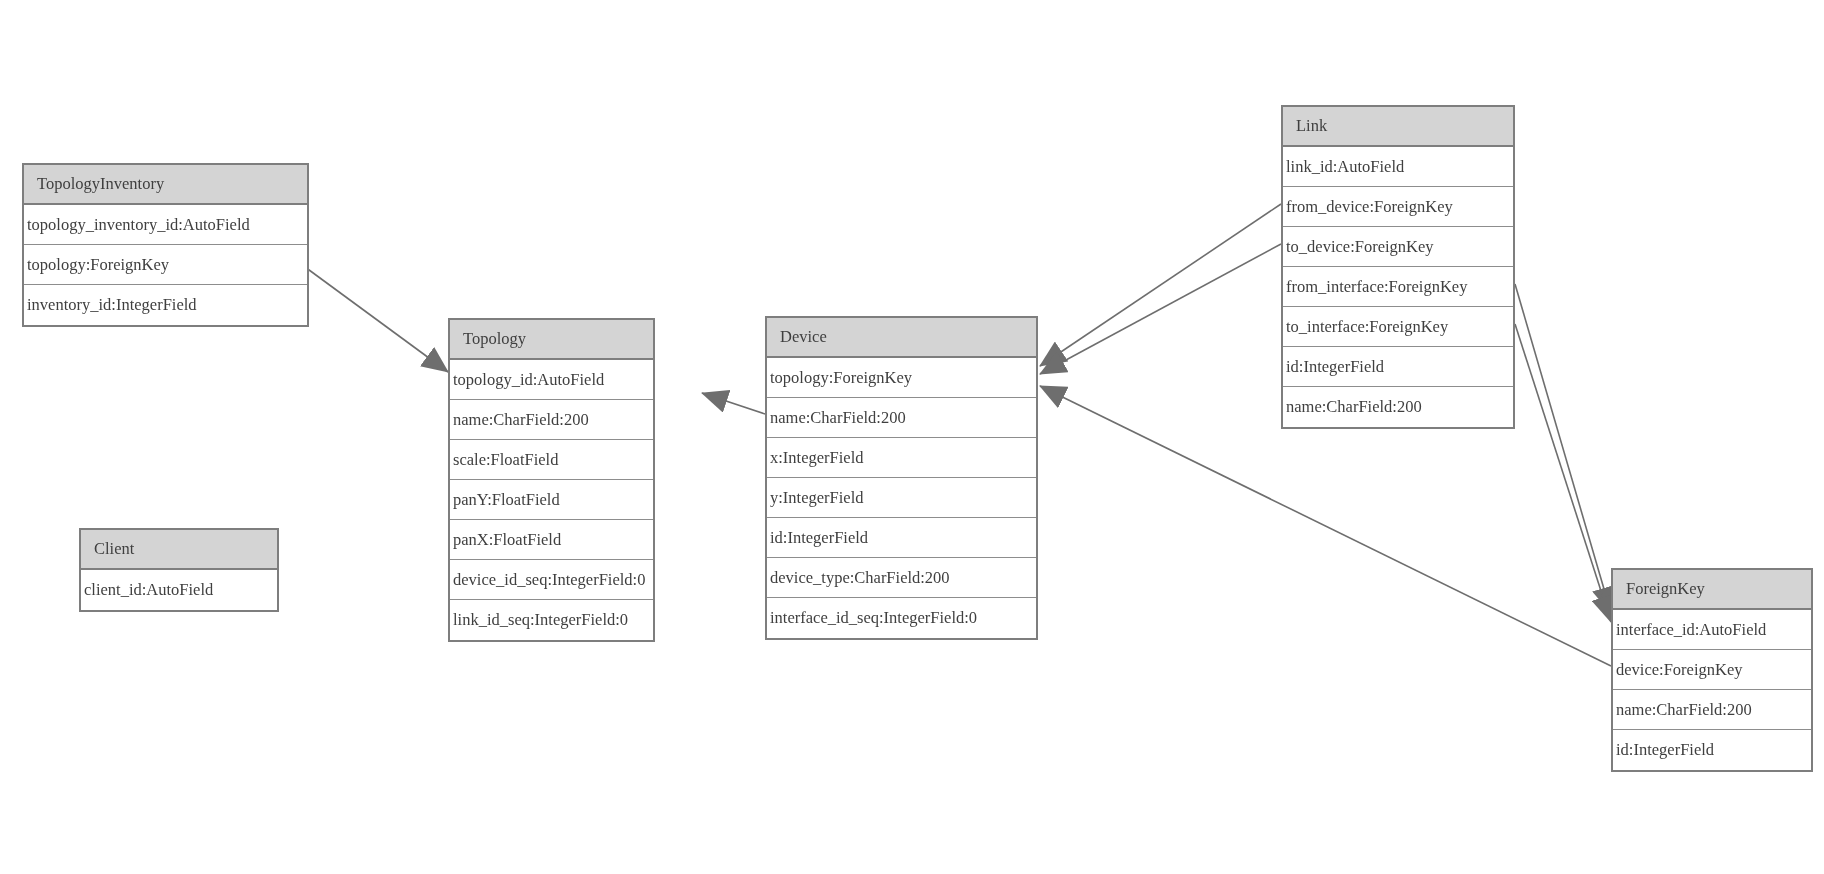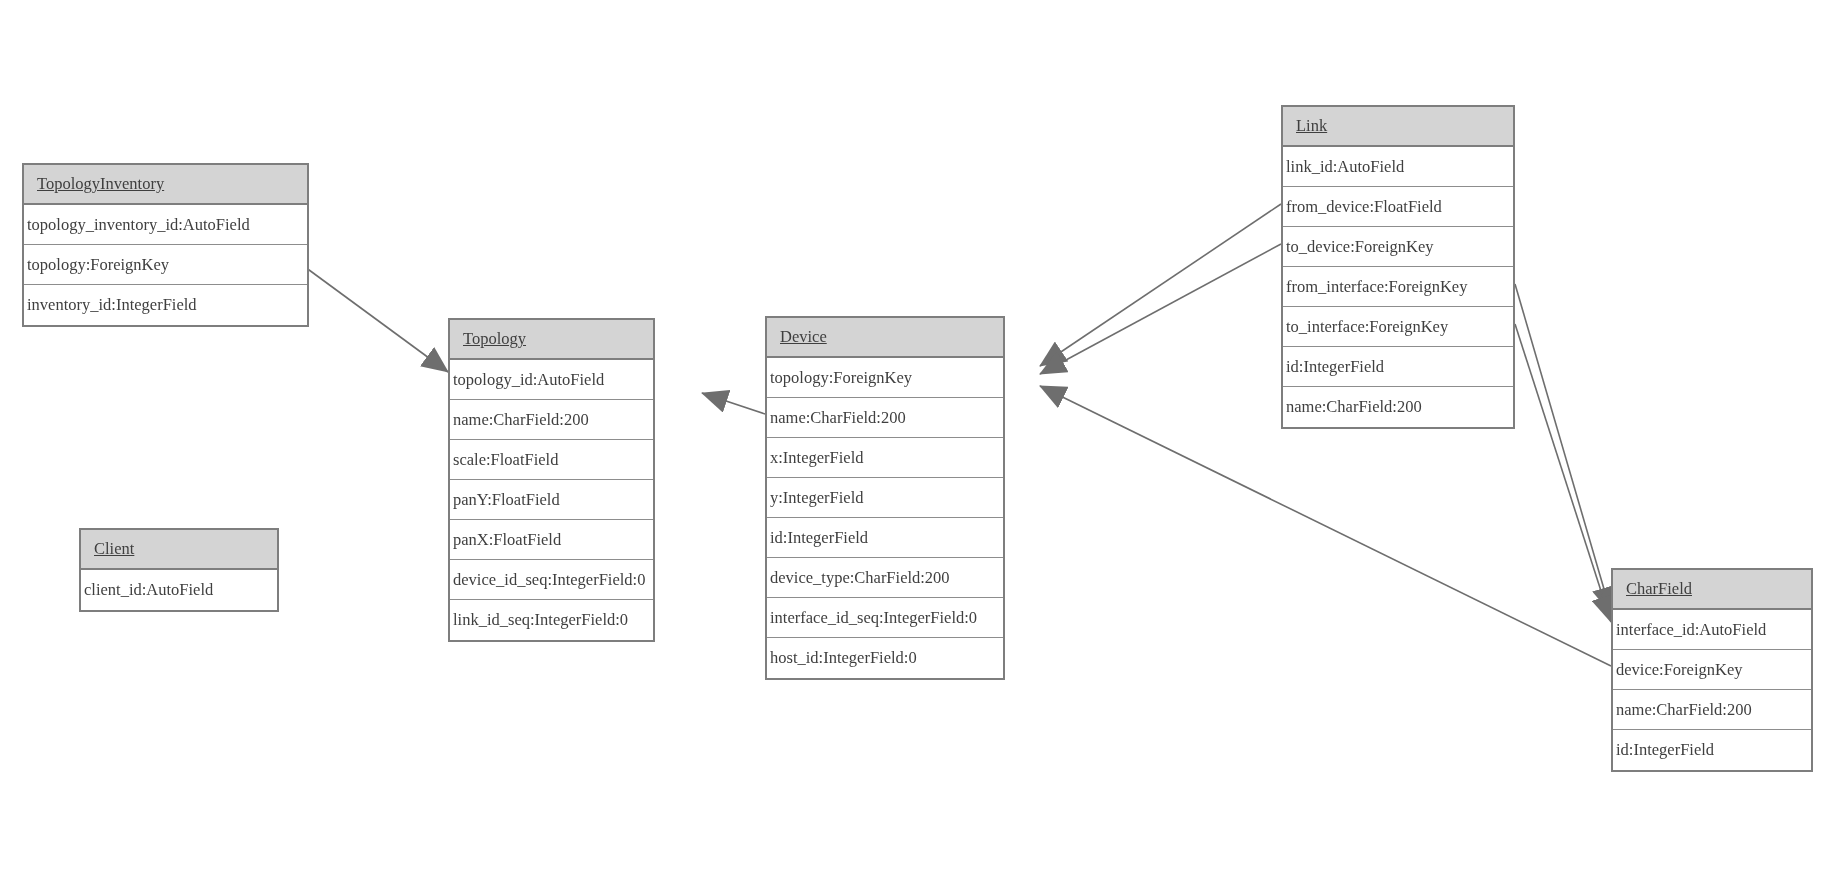--- a/index.html
+++ b/index.html
@@ -35,21 +35,20 @@
     height: 40px;
     background: #d4d4d4;
     border-bottom: 2px solid #7e7e7e;
     display: flex;
     align-items: center;
     padding-left: 13px;
     font-size: 16.5px;
     color: #3f3f3f;
     white-space: nowrap;
     overflow: hidden;
-    text-decoration: underline;
   }
   .entity-row {
     box-sizing: border-box;
     height: 40px;
     border-bottom: 1.5px solid #8d8d8d;
     display: flex;
     align-items: center;
     padding-left: 3px;
     font-size: 16.5px;
     background: #ffffff;
@@ -95,42 +94,41 @@
         <div class="entity-row">scale:FloatField</div>
         <div class="entity-row">panY:FloatField</div>
         <div class="entity-row">panX:FloatField</div>
         <div class="entity-row">device_id_seq:IntegerField:0</div>
         <div class="entity-row">link_id_seq:IntegerField:0</div>
       </div>
       <div class="entity" style="left: 79px; top: 528px; width: 200px;">
         <div class="entity-header">Client</div>
         <div class="entity-row">client_id:AutoField</div>
       </div>
-      <div class="entity" style="left: 765px; top: 316px; width: 240px;">
+      <div class="entity" style="left: 765px; top: 316px; width: 273px;">
         <div class="entity-header">Device</div>
         <div class="entity-row">topology:ForeignKey</div>
         <div class="entity-row">name:CharField:200</div>
         <div class="entity-row">x:IntegerField</div>
         <div class="entity-row">y:IntegerField</div>
         <div class="entity-row">id:IntegerField</div>
         <div class="entity-row">device_type:CharField:200</div>
         <div class="entity-row">interface_id_seq:IntegerField:0</div>
-        <div class="entity-row">host_id:IntegerField:0</div>
       </div>
       <div class="entity" style="left: 1281px; top: 105px; width: 234px;">
         <div class="entity-header">Link</div>
         <div class="entity-row">link_id:AutoField</div>
-        <div class="entity-row">from_device:FloatField</div>
+        <div class="entity-row">from_device:ForeignKey</div>
         <div class="entity-row">to_device:ForeignKey</div>
         <div class="entity-row">from_interface:ForeignKey</div>
         <div class="entity-row">to_interface:ForeignKey</div>
         <div class="entity-row">id:IntegerField</div>
         <div class="entity-row">name:CharField:200</div>
       </div>
       <div class="entity" style="left: 1611px; top: 568px; width: 202px;">
-        <div class="entity-header">CharField</div>
+        <div class="entity-header">ForeignKey</div>
         <div class="entity-row">interface_id:AutoField</div>
         <div class="entity-row">device:ForeignKey</div>
         <div class="entity-row">name:CharField:200</div>
         <div class="entity-row">id:IntegerField</div>
       </div>
     </div>
 </div>
 
 </body></html>

